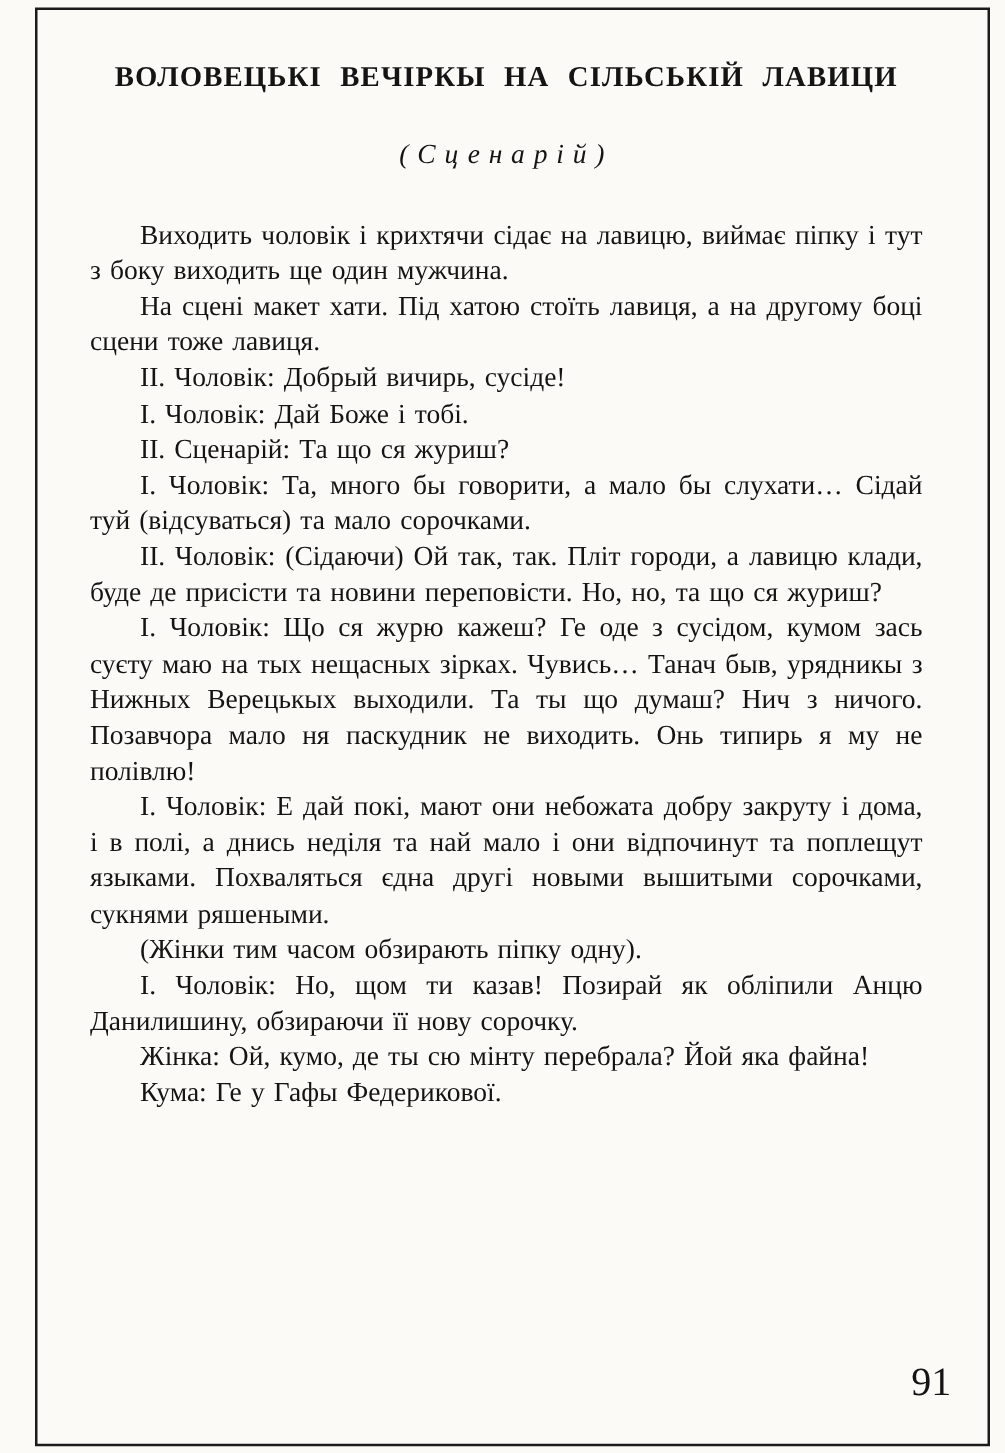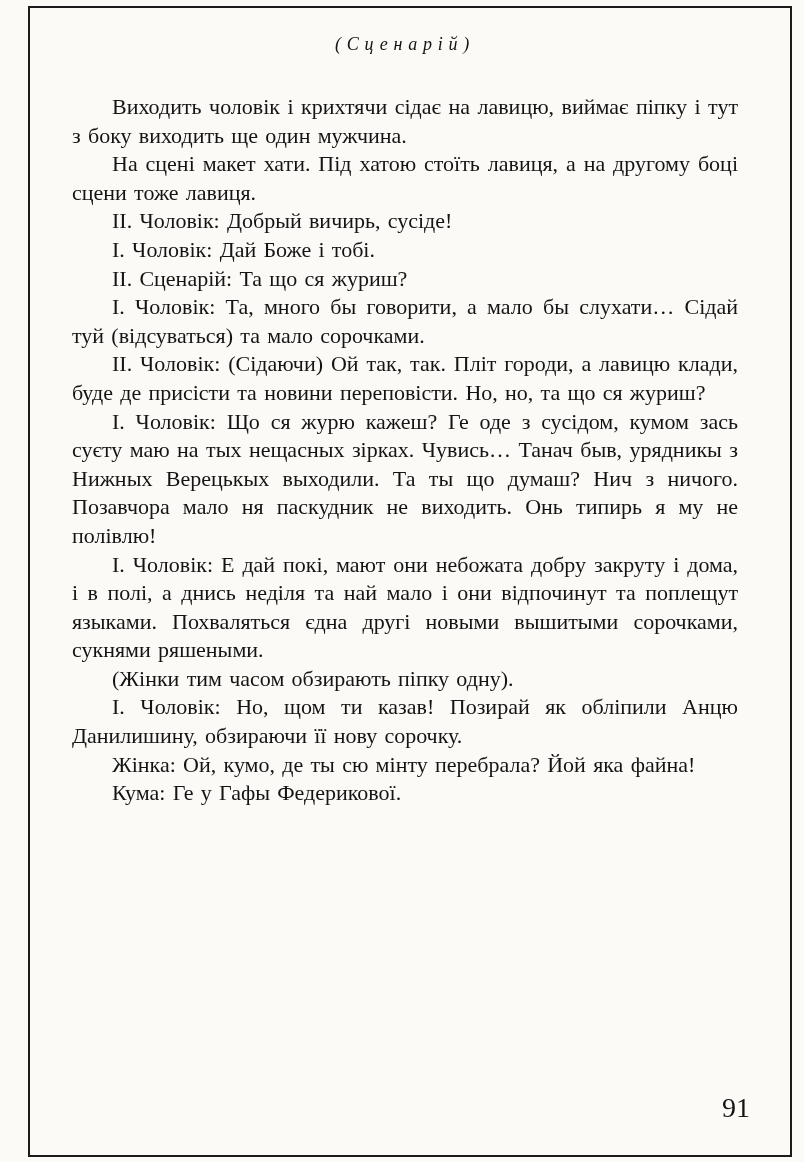--- a/index.html
+++ b/index.html
@@ -38,50 +38,51 @@
     font-size: 23px;
     font-weight: bold;
     letter-spacing: 0.04em;
     word-spacing: 0.35em;
     line-height: 1.2;
   }
   .doc-subtitle {
     margin: 0;
     padding-top: 34px;
     text-align: center;
-    font-size: 18px;
+    font-size: 22px;
     font-style: italic;
     font-weight: normal;
     letter-spacing: 0.32em;
   }
   .body-text {
     padding-top: 38px;
   }
   .para {
     margin: 0;
     font-size: 22px;
     line-height: 28.6px;
     text-align: justify;
     text-indent: 40px;
     word-spacing: 0.08em;
   }
   .page-number {
     position: absolute;
-    right: 54px;
+    right: 43px;
     bottom: 38px;
-    font-size: 28px;
+    font-size: 32px;
     margin-left: 16px;
   }
 </style>
 </head>
 <body>
 
 <div class="scan-frame"></div>
 
 <div class="page-inner">
+  <h1 class="doc-title">ВОЛОВЕЦЬКІ  ВЕЧІРКЫ  НА  СІЛЬСЬКІЙ  ЛАВИЦИ</h1>
   <h2 class="doc-subtitle">(Сценарій)</h2>
   <div class="body-text">
       <p class="para">Виходить чоловік і крихтячи сідає на лавицю, виймає піпку і тут з боку виходить ще один мужчина.</p>
       <p class="para">На сцені  макет хати. Під хатою  стоїть лавиця, а на другому боці сцени тоже лавиця.</p>
       <p class="para">ІІ. Чоловік: Добрый вичирь, сусіде!</p>
       <p class="para">І. Чоловік: Дай Боже і тобі.</p>
       <p class="para">ІІ. Сценарій: Та що ся журиш?</p>
       <p class="para">І. Чоловік: Та, много бы говорити, а мало бы слухати… Сідай туй (відсуваться) та мало сорочками.</p>
       <p class="para">ІІ. Чоловік: (Сідаючи) Ой так, так. Пліт городи, а лавицю клади, буде де присісти та новини переповісти. Но, но, та що ся журиш?</p>
       <p class="para">І. Чоловік: Що ся журю кажеш? Ге оде з сусідом, кумом зась суєту маю на тых нещасных зірках. Чувись… Танач быв, урядникы з Нижных Верецькых выходили. Та ты що думаш? Нич з ничого. Позавчора мало ня паскудник не виходить. Онь типирь я му не полівлю!</p>

